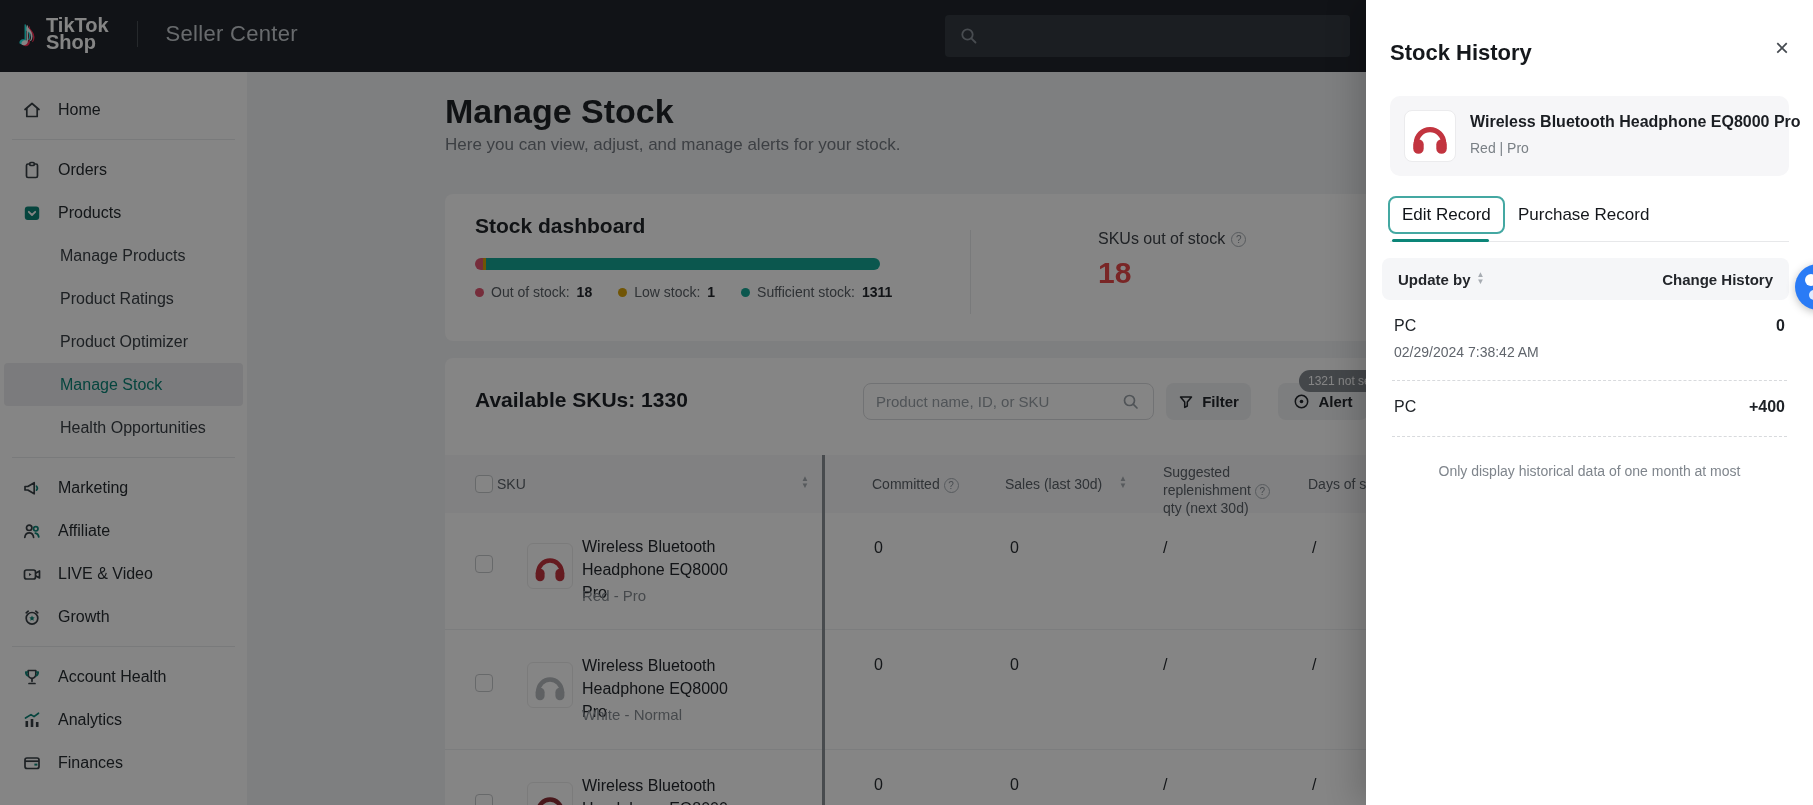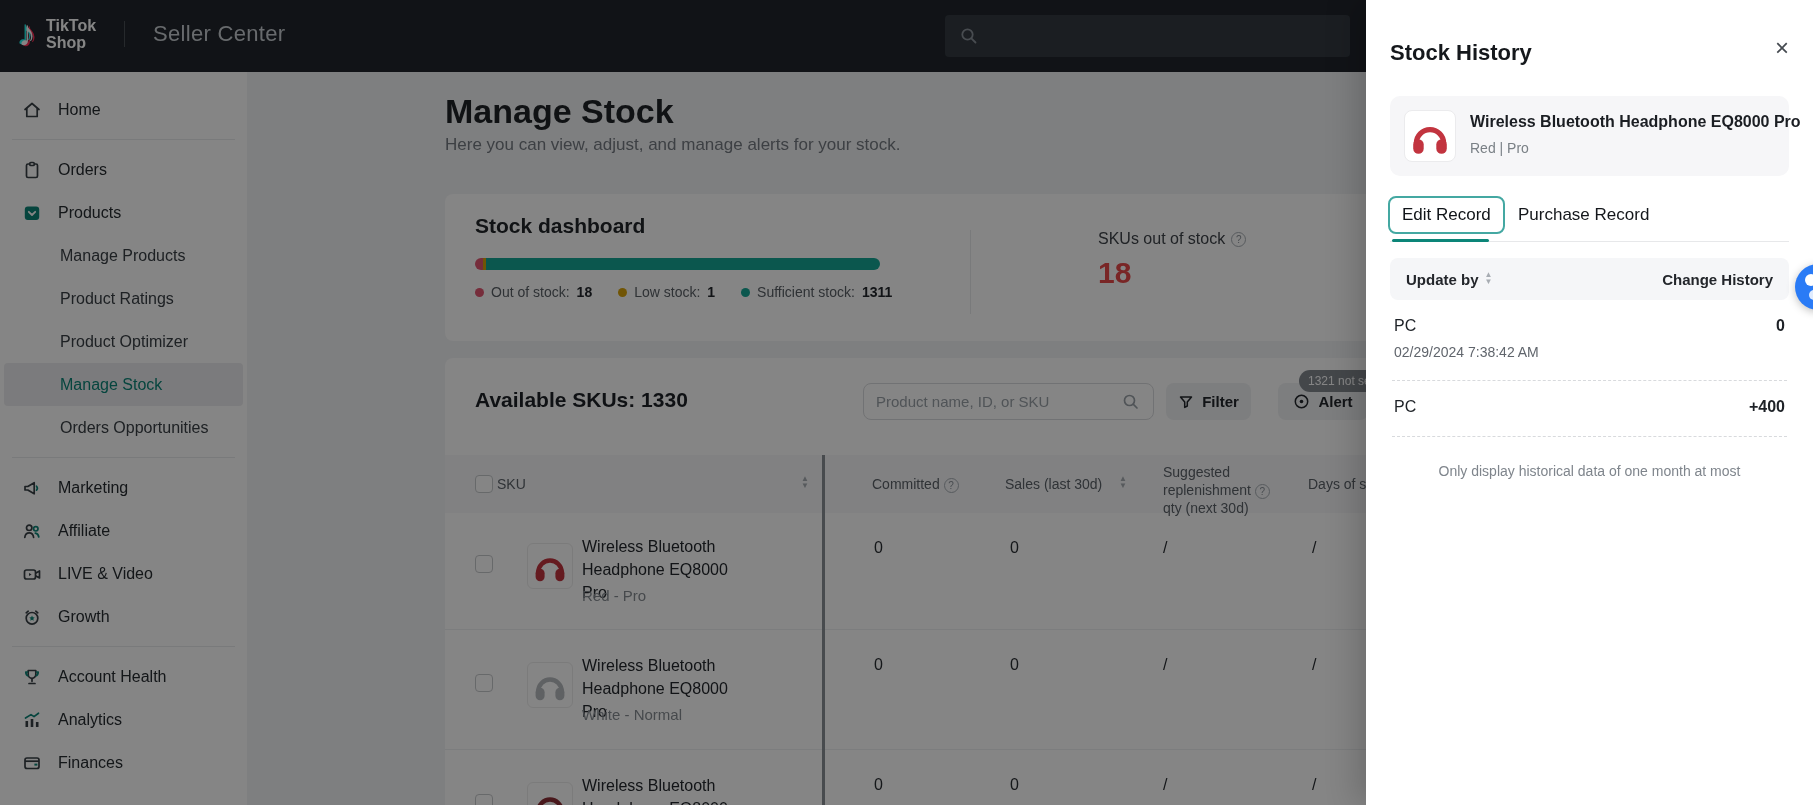--- a/index.html
+++ b/index.html
@@ -5,21 +5,21 @@
   * { margin:0; padding:0; box-sizing:border-box; }
   html,body { width:1813px; height:805px; overflow:hidden; background:#f2f3f5;
               font-family:"Liberation Sans", sans-serif; }
   .app { position:absolute; inset:0; }
 
   
   .topbar { position:absolute; left:0; top:0; width:1813px; height:72px; background:#21262c; z-index:1; }
   .brand { position:absolute; left:18px; top:10px; display:flex; align-items:center; gap:10px; }
   .tt-note { font-size:36px; color:#ffffff; line-height:48px;
              text-shadow:-2px -1px 0 #25f4ee, 2px 1px 0 #fe2c55; }
-  .brand-text { color:#fff; font-weight:700; font-size:16px; line-height:17px; }
+  .brand-text { color:#fff; font-weight:700; font-size:20px; line-height:17px; }
   .brand-sep { width:1px; height:26px; background:#4a4f55; margin:0 18px; }
   .app-title { color:#c7ccd1; font-size:22px; font-weight:500; letter-spacing:.3px; }
   .top-search { position:absolute; left:945px; top:15px; width:405px; height:42px;
                 background:#343a42; border-radius:4px; display:flex; align-items:center; padding:0 14px; }
   .top-search input { flex:1; background:transparent; border:none; outline:none; color:#e6e9ec; font-size:15px;
                       font-family:"Liberation Sans", sans-serif; }
   .top-search input::placeholder { color:#8b929a; }
 
   
   .sidebar { position:absolute; left:0; top:72px; width:247px; bottom:0; background:#ffffff; padding-top:16px; z-index:1; }
@@ -96,21 +96,21 @@
   .d-card { position:absolute; left:24px; right:24px; top:96px; height:80px; background:#f6f6f8; border-radius:10px; }
   .d-img { position:absolute; left:14px; top:14px; width:52px; height:52px; background:#fff;
            border:1px solid #ebebed; border-radius:8px; display:flex; align-items:center; justify-content:center; }
   .d-name { position:absolute; left:80px; top:17px; font-size:16px; font-weight:600; color:#1b1e23; white-space:nowrap; }
   .d-variant { position:absolute; left:80px; top:44px; font-size:14px; color:#7a8086; }
   .tab-edit { position:absolute; left:22px; top:196px; padding:7px 12px; border:2px solid #44a8a2; border-radius:8px;
               font-size:17px; font-weight:500; color:#101418; cursor:pointer; }
   .tab-purchase { position:absolute; left:152px; top:205px; font-size:17px; font-weight:500; color:#14171b; cursor:pointer; }
   .d-tabline { position:absolute; left:24px; right:24px; top:241px; height:1px; background:#e7e8ea; }
   .d-tabactive { position:absolute; left:26px; top:239px; width:97px; height:3px; background:#0c8578; border-radius:2px; }
-  .d-updatebar { position:absolute; left:24px; right:24px; top:258px; height:42px; background:#f5f6f8; border-radius:8px;
+  .d-updatebar { position:absolute; left:16px; right:24px; top:258px; height:42px; background:#f5f6f8; border-radius:8px;
                  display:flex; align-items:center; justify-content:space-between; padding:0 16px; }
   .d-updatebar .lbl { font-size:15px; font-weight:700; color:#23262b; display:flex; align-items:center; gap:6px; }
   .d-sort { display:flex; flex-direction:column; line-height:6px; }
   .d-sort i { font-style:normal; font-size:8px; color:#a7acb2; height:7px; }
   .d-records { position:absolute; left:26px; right:26px; top:300px; }
   .record { padding:17px 2px 20px; border-bottom:1px dashed #d8dadd; position:relative; }
   .rec-top { display:flex; justify-content:space-between; align-items:center; }
   .rec-user { font-size:16px; font-weight:500; color:#1e2227; }
   .rec-delta { font-size:16px; font-weight:600; color:#1e2227; }
   .rec-time { margin-top:9px; font-size:14px; color:#60656c; }
@@ -172,21 +172,21 @@
     <div class="sideitem subitem">
       <span>Product Ratings</span>
     </div>
     <div class="sideitem subitem">
       <span>Product Optimizer</span>
     </div>
     <div class="sideitem subitem active">
       <span>Manage Stock</span>
     </div>
     <div class="sideitem subitem">
-      <span>Orders Opportunities</span>
+      <span>Health Opportunities</span>
     </div>
     <div class="side-div"></div>
     <div class="sideitem">
       <svg class="icon20" viewBox="0 0 20 20" fill="none" stroke="#394046" stroke-width="1.7" stroke-linejoin="round">
           <path d="M3 8.5v3.5h2.8l6.4 3.8V4.7L5.8 8.5H3z"></path>
           <path d="M14.5 8.2a3 3 0 0 1 0 4" stroke="#0c8578" stroke-linecap="round"></path>
         </svg>
       <span>Marketing</span>
     </div>
     <div class="sideitem">

